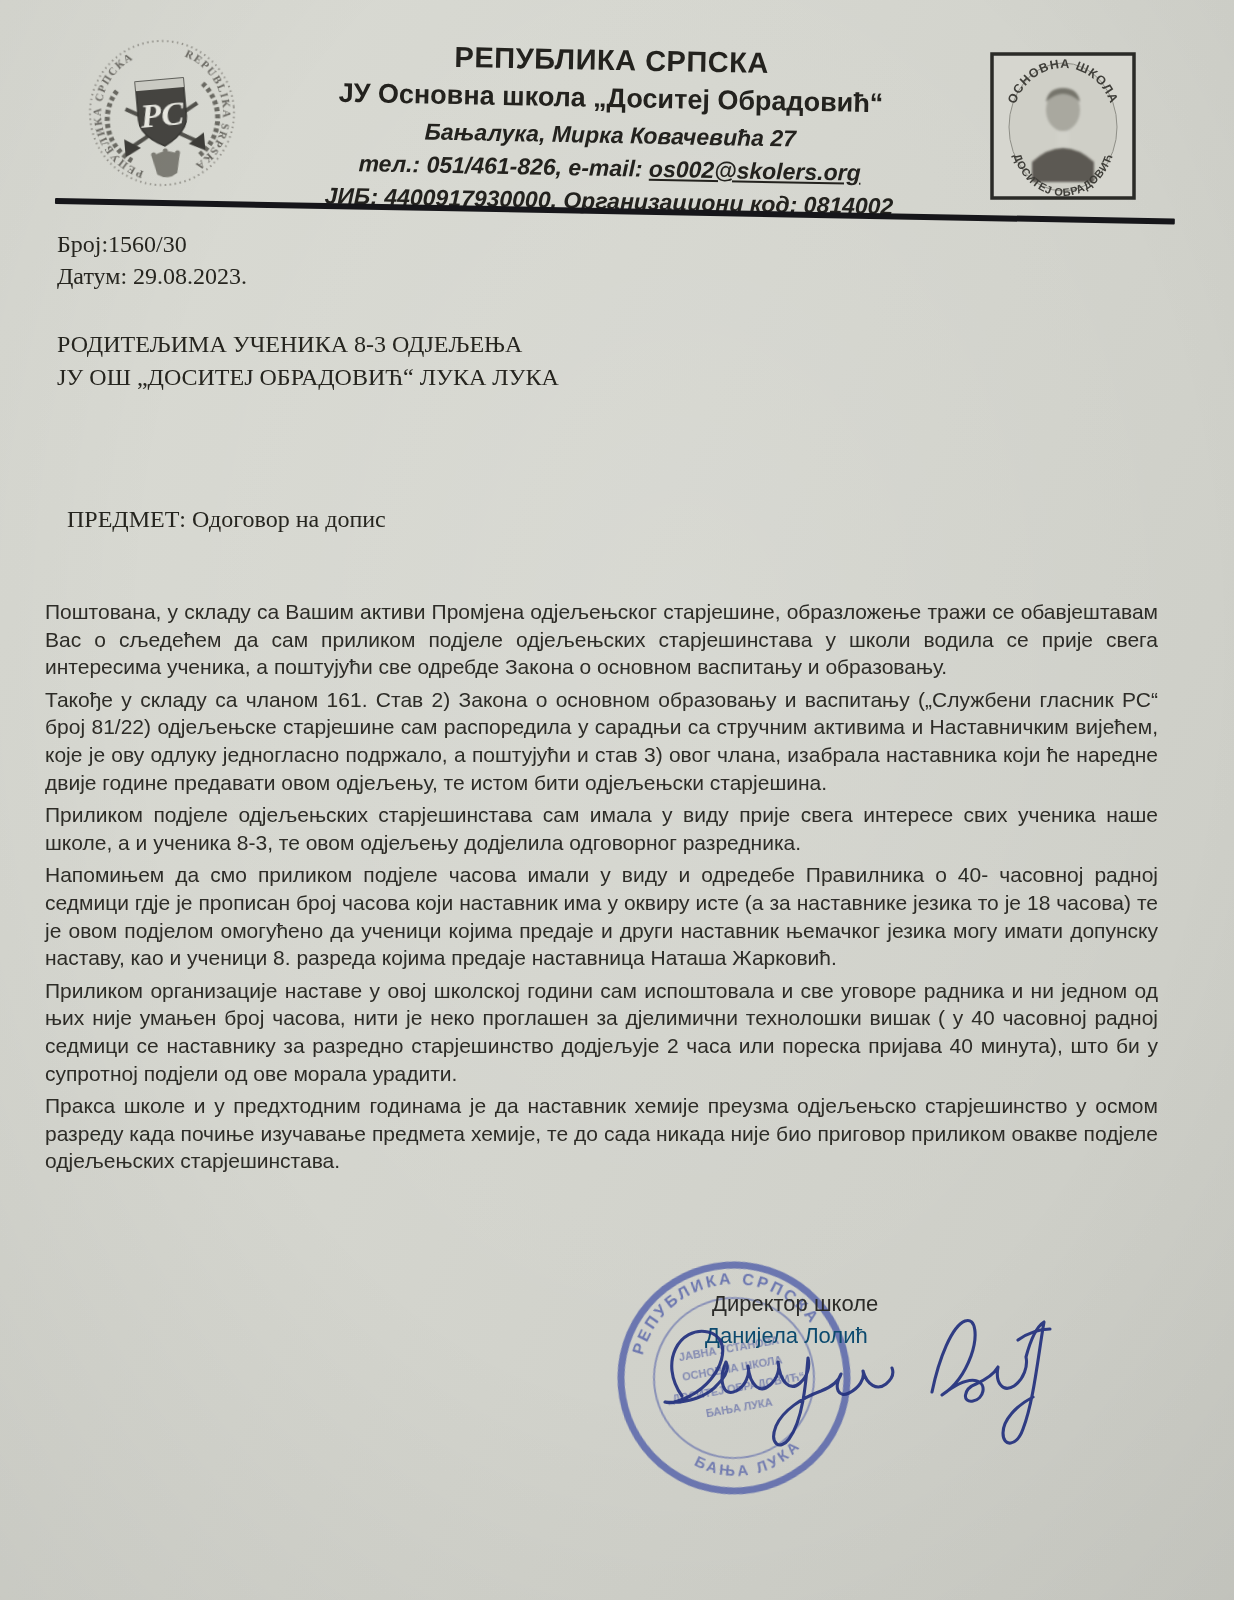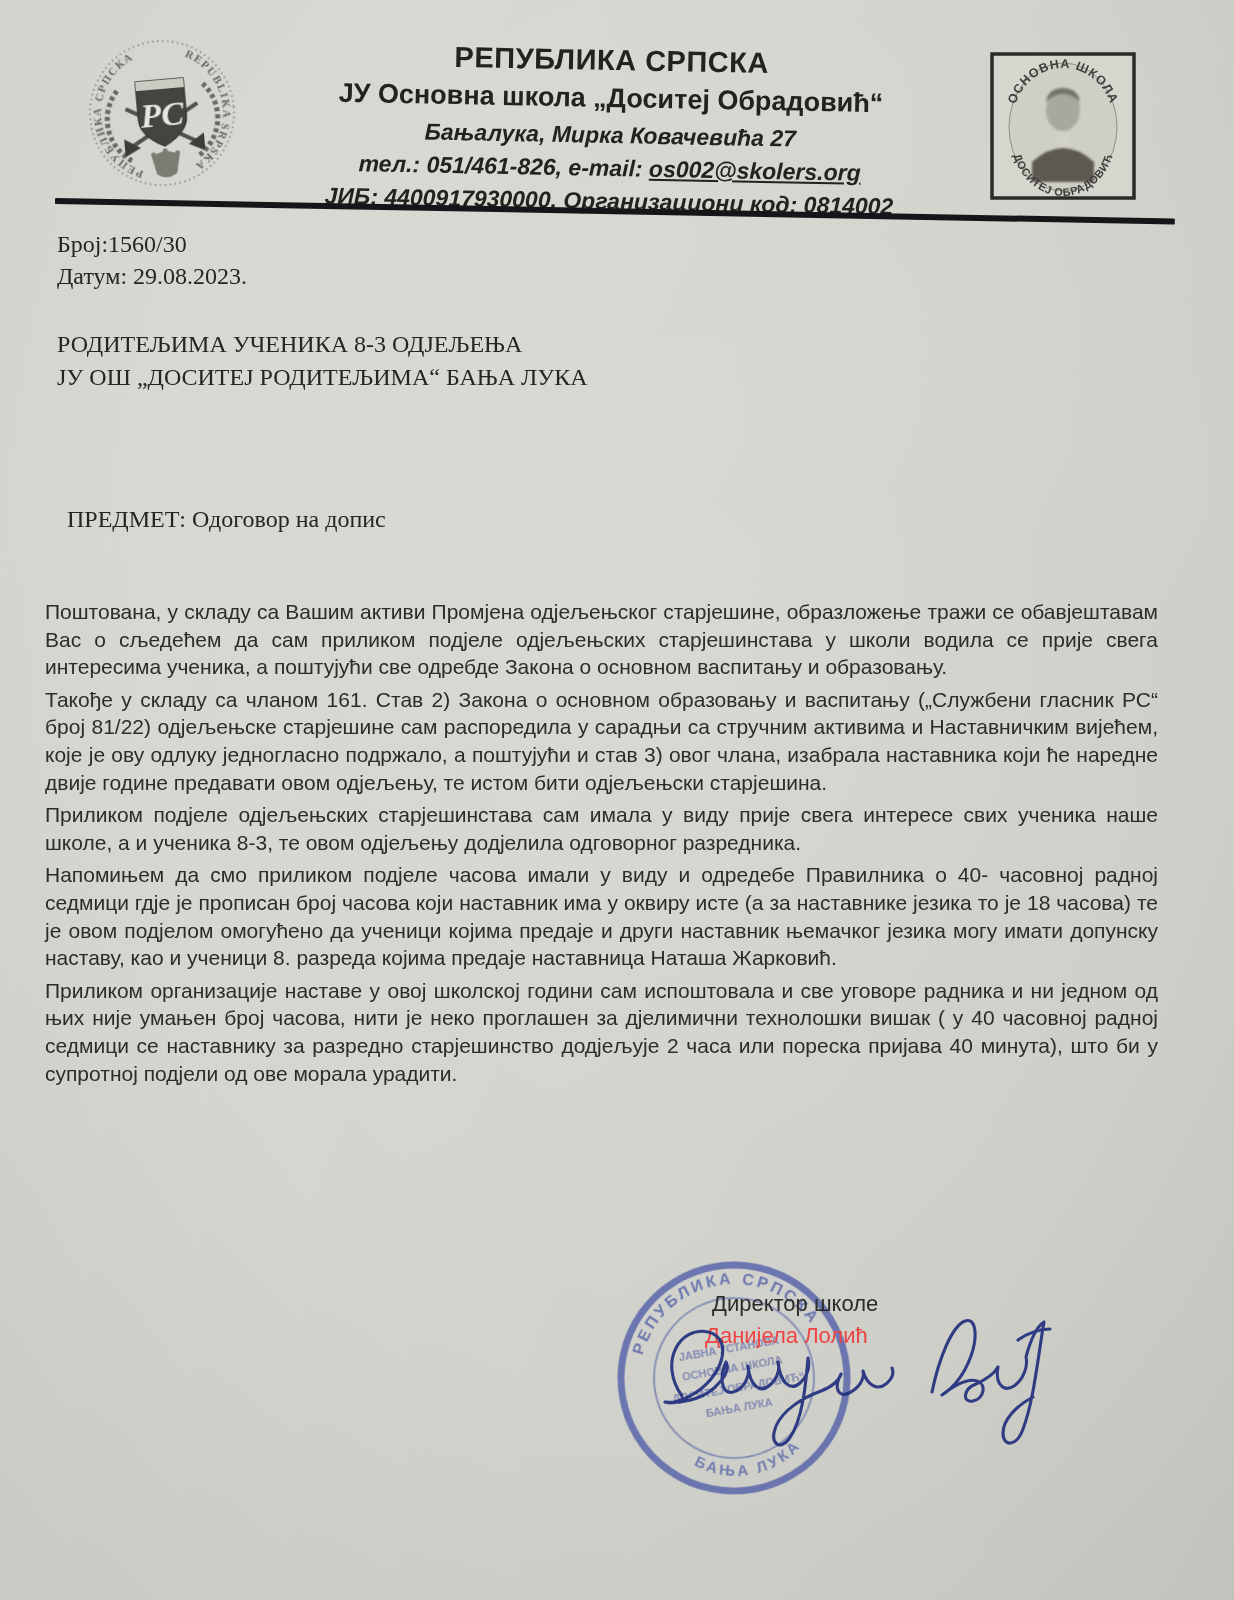--- a/index.html
+++ b/index.html
@@ -34,21 +34,21 @@
   .subject{position:absolute;left:67px;top:506px;font-size:24px;}
   
   .letter-body{
     position:absolute;left:45px;top:598px;width:1113px;
     font-size:21px;line-height:27.6px;text-align:justify;color:#2d2c27;
   }
   .letter-body p{margin:0 0 5px;}
   
   .stamp{position:absolute;left:612px;top:1256px;transform:rotate(-10deg);opacity:.82;}
   .sig-title{position:absolute;left:712px;top:1291px;font-size:22px;color:#2b2b28;}
-  .sig-name{position:absolute;left:705px;top:1323px;font-size:22px;color:#ef4444;}
+  .sig-name{position:absolute;left:705px;top:1323px;font-size:22px;color:#0c4a6e;}
   .sig-ink{position:absolute;left:630px;top:1296px;}
   .blur-soft{filter:blur(.5px);}
 </style>
 </head>
 <body>
 
 <div class="vignette"></div>
 
 <svg class="coat blur-soft" width="172" height="178" viewBox="0 0 172 178">
   <circle cx="86" cy="89" r="72" fill="none" stroke="#87857e" stroke-width="2" stroke-dasharray="1.5,3.5"></circle>
@@ -116,31 +116,32 @@
 
 <div class="header-rule"></div>
 
 <div class="serifblock ref">
   <div>Број:1560/30</div>
   <div>Датум: 29.08.2023.</div>
 </div>
 
 <div class="serifblock recipient">
   <div>РОДИТЕЉИМА УЧЕНИКА 8-3 ОДЈЕЉЕЊА</div>
-  <div>ЈУ ОШ „ДОСИТЕЈ РОДИТЕЉИМА“ БАЊА ЛУКА</div>
+  <div>ЈУ ОШ „ДОСИТЕЈ ОБРАДОВИЋ“ ЛУКА ЛУКА</div>
 </div>
 
 <div class="serifblock subject">ПРЕДМЕТ: Одоговор на допис</div>
 
 <div class="letter-body">
   <p>Поштована, у складу са Вашим активи Промјена одјељењског старјешине, образложење тражи се обавјештавам Вас о сљедећем да сам приликом подјеле одјељењских старјешинстава у школи водила се прије свега интересима ученика, а поштујући све одребде Закона о основном васпитању и образовању.</p>
   <p>Такође у складу са чланом 161. Став 2) Закона о основном образовању и васпитању („Службени гласник РС“ број 81/22) одјељењске старјешине сам распоредила у сарадњи са стручним активима и Наставничким вијећем, које је ову одлуку једногласно подржало, а поштујући и став 3) овог члана, изабрала наставника који ће наредне двије године предавати овом одјељењу, те истом бити одјељењски старјешина.</p>
   <p>Приликом подјеле одјељењских старјешинстава сам имала у виду прије свега интересе свих ученика наше школе, а и ученика 8-3, те овом одјељењу додјелила одговорног разредника.</p>
   <p>Напомињем да смо приликом подјеле часова имали у виду и одредебе Правилника о 40- часовној радној седмици гдје је прописан број часова који наставник има у оквиру исте (а за наставнике језика то је 18 часова) те је овом подјелом омогућено да ученици којима предаје и други наставник њемачког језика могу имати допунску наставу, као и ученици 8. разреда којима предаје наставница Наташа Жарковић.</p>
   <p>Приликом организације наставе у овој школској години сам испоштовала и све уговоре радника и ни једном од њих није умањен број часова, нити је неко проглашен за дјелимични технолошки вишак ( у 40 часовној радној седмици се наставнику за разредно старјешинство додјељује 2 часа или пореска пријава 40 минута), што би у супротној подјели од ове морала урадити.</p>
+  <p>Пракса школе и у предхтодним годинама је да наставник хемије преузма одјељењско старјешинство у осмом разреду када почиње изучавање предмета хемије, те до сада никада није био приговор приликом овакве подјеле одјељењских старјешинстава.</p>
 </div>
 
 <svg class="stamp" width="244" height="244" viewBox="0 0 244 244">
   <g filter="url(#stampblur)">
     <circle cx="122" cy="122" r="113" fill="none" stroke="#4150a4" stroke-width="7" opacity=".85"></circle>
     <circle cx="122" cy="122" r="80" fill="none" stroke="#4150a4" stroke-width="2" opacity=".6"></circle>
     <defs>
       <filter id="stampblur">
           <feGaussianBlur stdDeviation="0.7"></feGaussianBlur>
         </filter>

